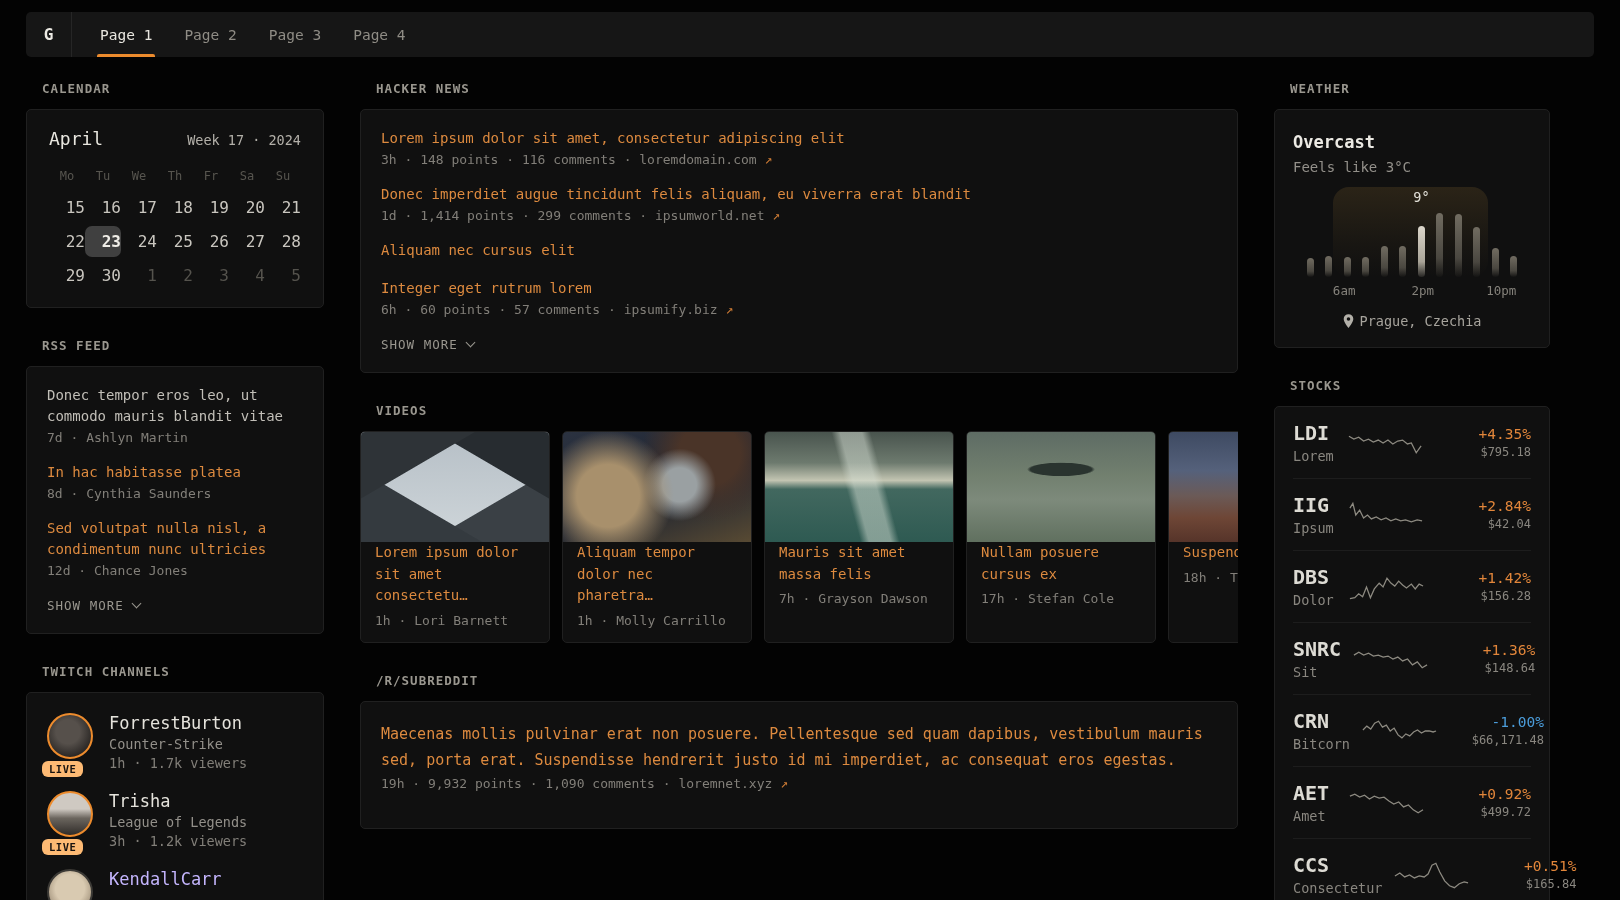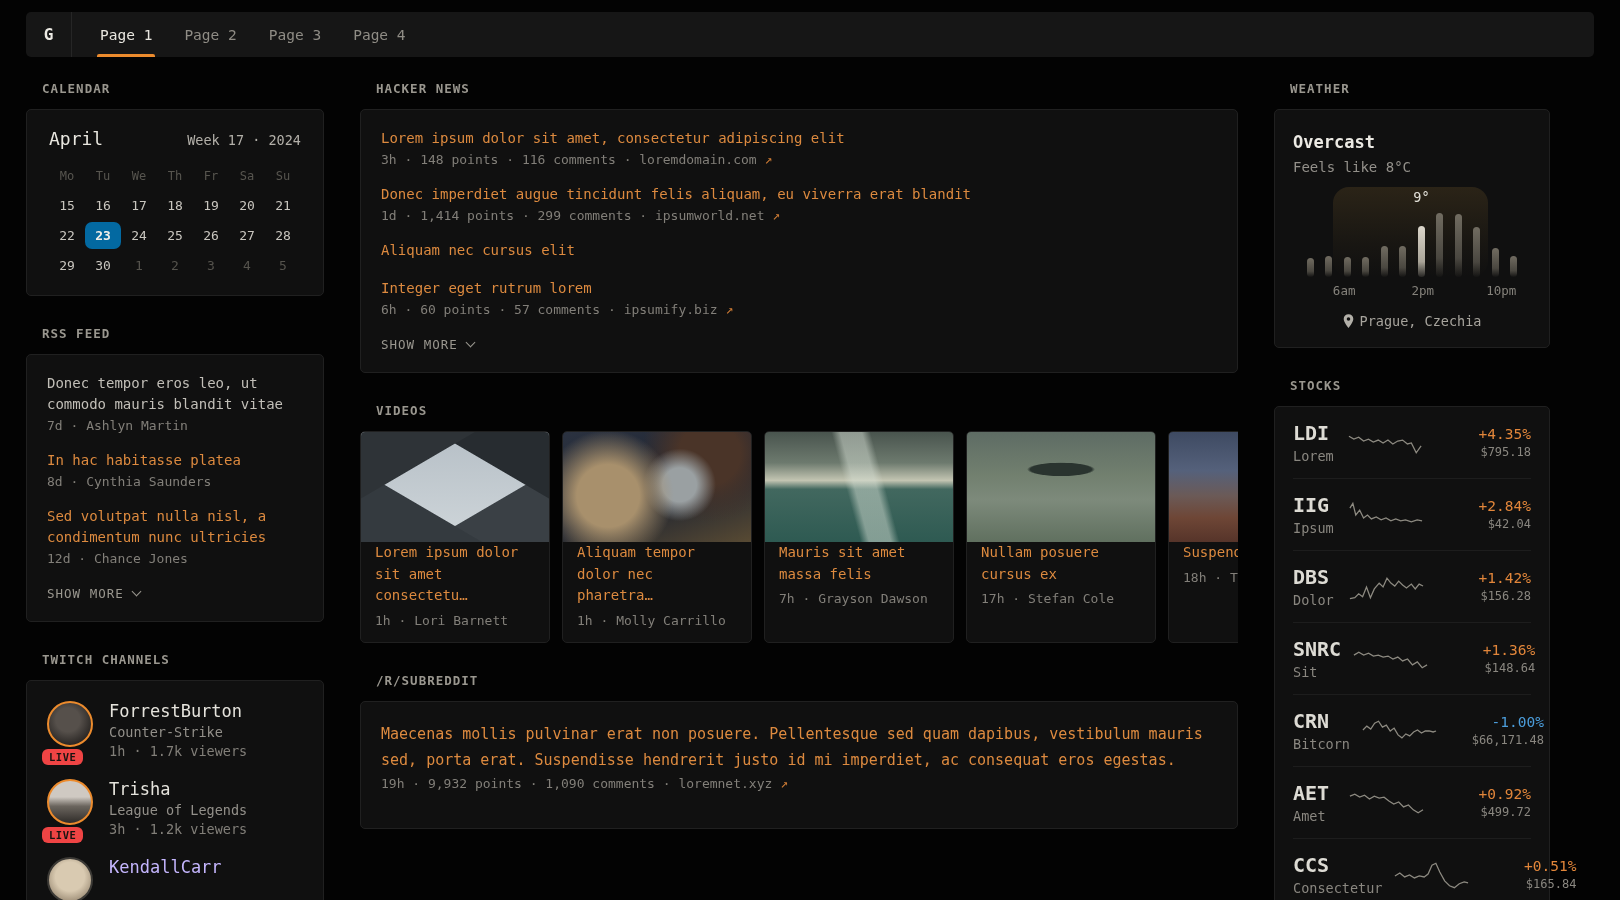--- a/index.html
+++ b/index.html
@@ -26,23 +26,23 @@
   .section-title { font-size:12.5px; letter-spacing:1px; color:#9a978f; margin:0 0 13px 16px; }
   .card { background:#101010; border:1px solid #202020; border-radius:5px; }
 
   
   .cal-card { padding:18px 22px 16px; }
   .cal-head { display:flex; justify-content:space-between; align-items:baseline; }
   .cal-month { font-size:18px; color:#e8e6df; }
   .cal-week { font-size:13.5px; color:#b3b0a9; }
   .cal-grid { display:grid; grid-template-columns:repeat(7,1fr); row-gap:3px; margin-top:14px; }
   .cal-wd { text-align:center; font-size:12px; color:#57554f; padding:6px 0; }
-  .cal-day { text-align:center; font-size:13px; color:#c9c6bf; padding:6px 0; border-radius:7px; }
+  .cal-day { text-align:right; font-size:16px; color:#c9c6bf; padding:6px 0; border-radius:7px; }
   .cal-day.muted { color:#55534d; }
-  .cal-day.selected { background:#0369a1; color:#f0eee8; font-weight:bold; }
+  .cal-day.selected { background:#404040; color:#f0eee8; font-weight:bold; }
 
   
   .feed-card { padding:18px 20px 14px; }
   .feed-item { margin-bottom:17px; }
   .feed-title { display:block; font-size:14px; line-height:1.5; text-decoration:none; cursor:pointer; }
   .accent { color:#dd8a3f; }
   .plain { color:#c2bfb8; }
   .meta { font-size:13px; color:#827f79; margin-top:3px; }
   .ext { color:#cf7c35; }
   .show-more { display:inline-flex; align-items:center; font-size:12.5px; letter-spacing:1px; color:#9a978f; cursor:pointer; padding:2px 0 6px; }
@@ -50,21 +50,21 @@
 
   
   .twitch-card { padding:20px 20px 14px; }
   .channel { display:flex; gap:16px; margin-bottom:20px; cursor:pointer; }
   .av-wrap { position:relative; width:46px; flex:0 0 46px; }
   .avatar { width:46px; height:46px; border-radius:50%; border:2px solid #ec8b2d; }
   .avatar.offline { border-color:#3c3a36; }
   .avatar.av-1 { background:radial-gradient(circle at 45% 40%, #56504b 0 35%, #23201e 80%); }
   .avatar.av-2 { background:linear-gradient(180deg,#cfc9c2 0 38%,#6b655e 60%,#2f2c29 100%); }
   .avatar.av-3 { background:radial-gradient(circle at 50% 42%, #d9cab1 0 45%, #8c7c66 90%); }
-  .live-badge { position:absolute; bottom:-6px; left:-5px; background:#ef4444; color:#181310; font-size:10.5px; font-weight:bold; letter-spacing:.5px; padding:2px 7px; border-radius:6px; }
+  .live-badge { position:absolute; bottom:-6px; left:-5px; background:#fdba74; color:#181310; font-size:10.5px; font-weight:bold; letter-spacing:.5px; padding:2px 7px; border-radius:6px; }
   .ch-name { font-size:17px; color:#e5e3dc; }
   .ch-name.dim { color:#c4b5fd; }
   .ch-game { font-size:13.5px; color:#93908a; margin-top:3px; }
   .ch-meta { font-size:13.5px; color:#827f79; margin-top:3px; }
 
   
   .video-row { display:flex; gap:12px; overflow:hidden; }
   .video-card { flex:0 0 190px; background:#101010; border:1px solid #202020; border-radius:5px; overflow:hidden; cursor:pointer; }
   .thumb { width:100%; height:110px; }
   .thumb-1 { background:
@@ -329,21 +329,21 @@
         </div>
       </div>
     </div>
 
     <div>
 
       <div class="section">
         <h2 class="section-title">WEATHER</h2>
         <div class="card weather-card">
           <div class="w-cond">Overcast</div>
-          <div class="w-feels">Feels like 8°C</div>
+          <div class="w-feels">Feels like 3°C</div>
           <div class="w-chart">
             <div class="w-highlight"></div>
             <div class="w-peak">9°</div>
             <div class="w-bars" id="w-bars">
                 <div class="w-bar" style="height: 19px;"></div>
                 <div class="w-bar" style="height: 21px;"></div>
                 <div class="w-bar" style="height: 20px;"></div>
                 <div class="w-bar" style="height: 20px;"></div>
                 <div class="w-bar" style="height: 31px;"></div>
                 <div class="w-bar" style="height: 31px;"></div>

